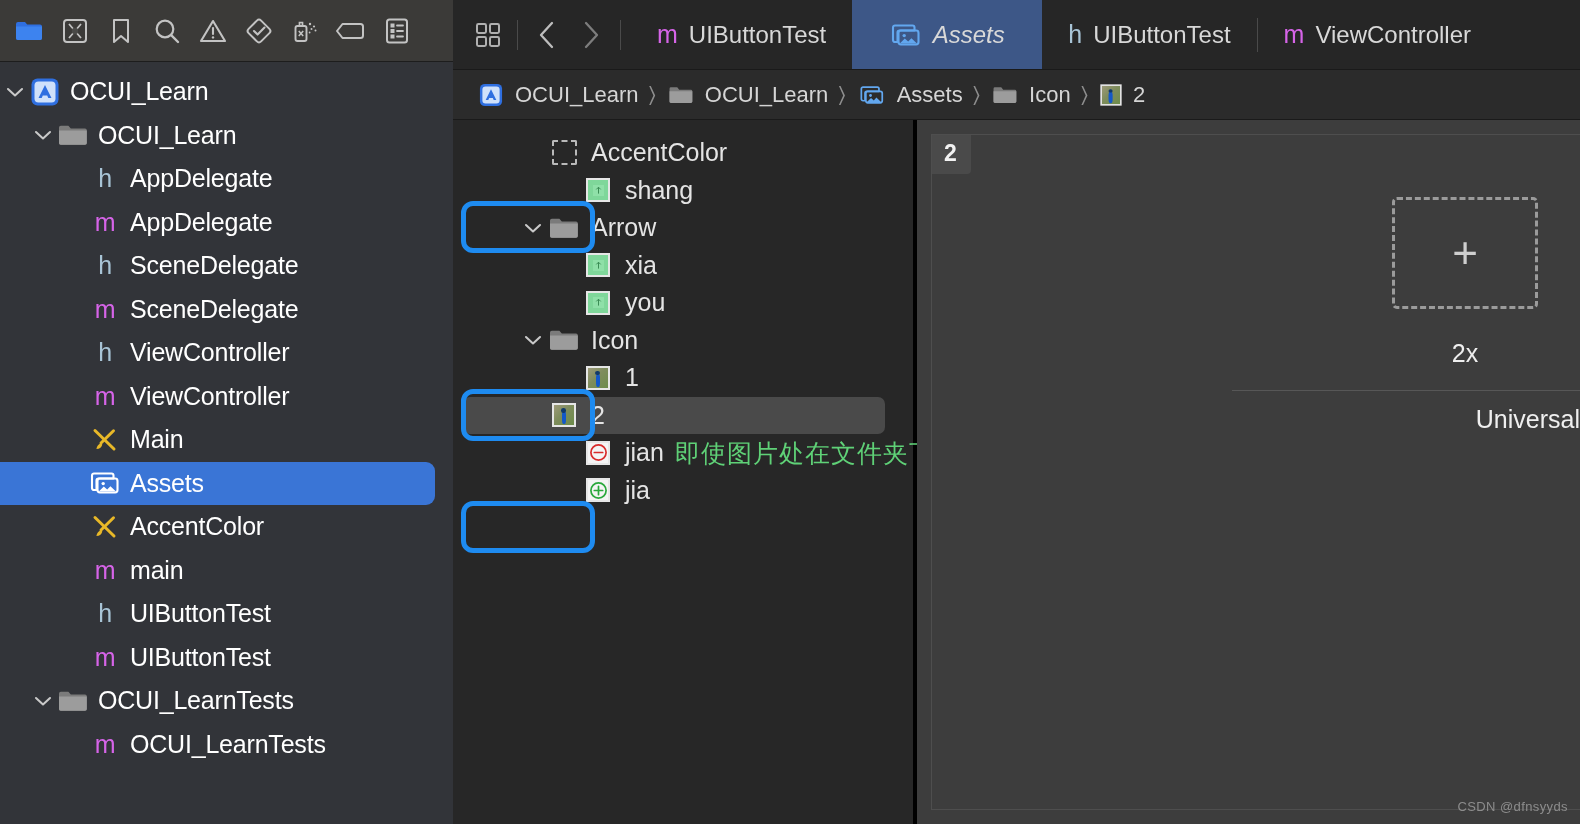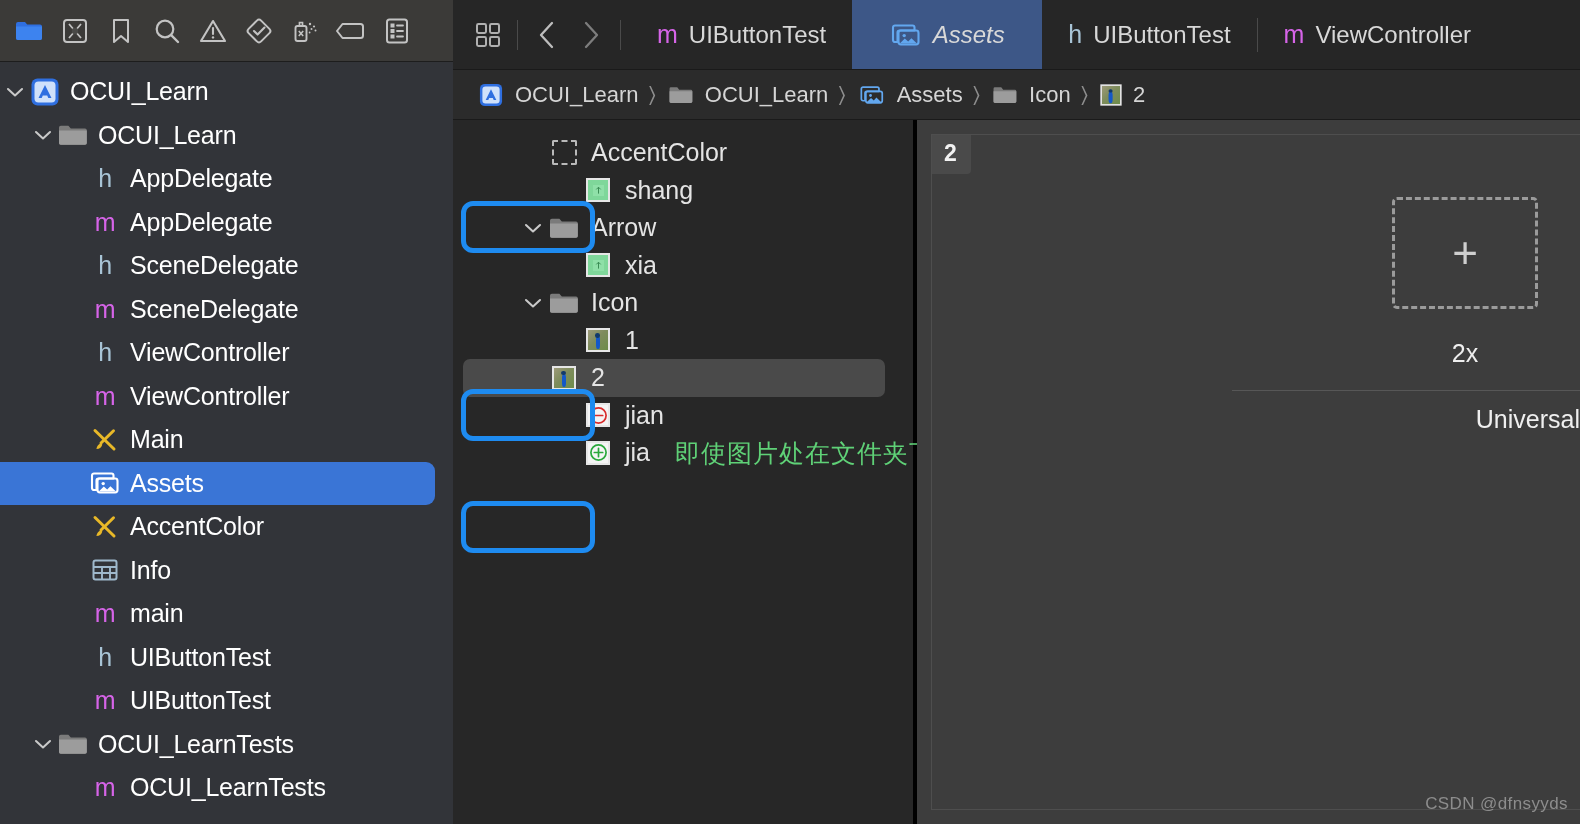--- a/index.html
+++ b/index.html
@@ -113,21 +113,21 @@
   .slot-empty {
     width:146px; height:112px; border:3px dashed #9b9b9b; border-radius:5px;
     display:flex; align-items:center; justify-content:center; margin-bottom:30px;
     color:#cfcfcf; font-size:44px; font-weight:300; line-height:1;
   }
   .slot-label { font-size:25px; color:#efefef; }
   .slot-rule { position:absolute; right:0; top:255px; left:300px; height:1px; background:#575757; }
   .universal { position:absolute; right:0; top:270px; font-size:25px; color:#efefef; }
 
   .watermark {
-    position:absolute; right:12px; bottom:10px; font-size:17px; color:#8d8d8d;
+    position:absolute; right:12px; bottom:10px; font-size:13px; color:#8d8d8d;
     letter-spacing:0.4px;
   }
 
   
   .pk { position:absolute; inset:0; background:
       radial-gradient(circle at 22% 18%, #2b4f86 3px, transparent 4px),
       radial-gradient(circle at 58% 12%, #2b4f86 3px, transparent 4px),
       radial-gradient(circle at 84% 30%, #2b4f86 3px, transparent 4px),
       radial-gradient(circle at 14% 52%, #2b4f86 3px, transparent 4px),
       radial-gradient(circle at 44% 38%, #1f3f73 3px, transparent 4px),
@@ -315,30 +315,20 @@
               <path d="M5 4.5l19 18.5" stroke="#e8b828" stroke-width="3" stroke-linecap="round"></path>
               <path d="M23.5 4.8L11 17" stroke="#e8b828" stroke-width="3" stroke-linecap="round"></path>
               <path d="M11.2 17.5c-2.6 0.4-4.4 2.3-4.8 5.6 3.4-0.2 5.4-1.9 5.9-4.6z" fill="#e8b828"></path>
             </svg>
           </span>
           <span class="lbl">AccentColor</span>
         </div>
         <div class="row depth3">
           <span class="disc"></span>
           <span class="ic" style="display: flex; align-items: center; justify-content: center;">
-            <svg width="28" height="24" viewBox="0 0 28 24">
-              <rect x="2.5" y="2.5" width="23" height="19" rx="2" fill="none" stroke="#9fb9cd" stroke-width="2"></rect>
-              <path d="M2.5 9h23M2.5 15h23M11 9v12.5M19 9v12.5" stroke="#9fb9cd" stroke-width="1.9"></path>
-            </svg>
-          </span>
-          <span class="lbl">Info</span>
-        </div>
-        <div class="row depth3">
-          <span class="disc"></span>
-          <span class="ic" style="display: flex; align-items: center; justify-content: center;">
             <span class="ftype m">m</span>
           </span>
           <span class="lbl">main</span>
         </div>
         <div class="row depth3">
           <span class="disc"></span>
           <span class="ic" style="display: flex; align-items: center; justify-content: center;">
             <span class="ftype h">h</span>
           </span>
           <span class="lbl">UIButtonTest</span>
@@ -531,20 +521,32 @@
             <span class="aic" style="display: flex; align-items: center; justify-content: center;">
               <span class="thumb">
                 <svg width="11" height="11" viewBox="0 0 11 11">
                   <rect x="0" y="0" width="11" height="11" fill="#8fe0a8"></rect>
                   <path d="M5.5 2.2v6.4M3.3 4.4L5.5 2.2l2.2 2.2" stroke="#3b8c55" stroke-width="1" fill="none"></path>
                 </svg>
               </span>
             </span>
             <span>xia</span>
           </div>
+          <div class="arow ad1">
+            <span class="adisc"></span>
+            <span class="aic" style="display: flex; align-items: center; justify-content: center;">
+              <span class="thumb">
+                <svg width="11" height="11" viewBox="0 0 11 11">
+                  <rect x="0" y="0" width="11" height="11" fill="#8fe0a8"></rect>
+                  <path d="M5.5 2.2v6.4M3.3 4.4L5.5 2.2l2.2 2.2" stroke="#3b8c55" stroke-width="1" fill="none"></path>
+                </svg>
+              </span>
+            </span>
+            <span>you</span>
+          </div>
           <div class="arow ad0">
             <span class="adisc">
               <svg width="18" height="12" viewBox="0 0 18 12">
                 <path d="M2 3l7 6.4L16 3" fill="none" stroke="#c9c9c9" stroke-width="2.1" stroke-linecap="round" stroke-linejoin="round"></path>
               </svg>
             </span>
             <span class="aic" style="display: flex; align-items: center; justify-content: center;">
               <svg width="30" height="24" viewBox="0 0 30 24">
                 <path d="M1 4.5A1.8 1.8 0 0 1 2.8 2.7h7.6l2.4 2.8H27A1.8 1.8 0 0 1 28.8 7.3V20A1.8 1.8 0 0 1 27 21.8H2.8A1.8 1.8 0 0 1 1 20z" fill="#7b7b7b"></path>
                 <path d="M1 7.4h27.8V20A1.8 1.8 0 0 1 27 21.8H2.8A1.8 1.8 0 0 1 1 20z" fill="#9c9c9c"></path>

